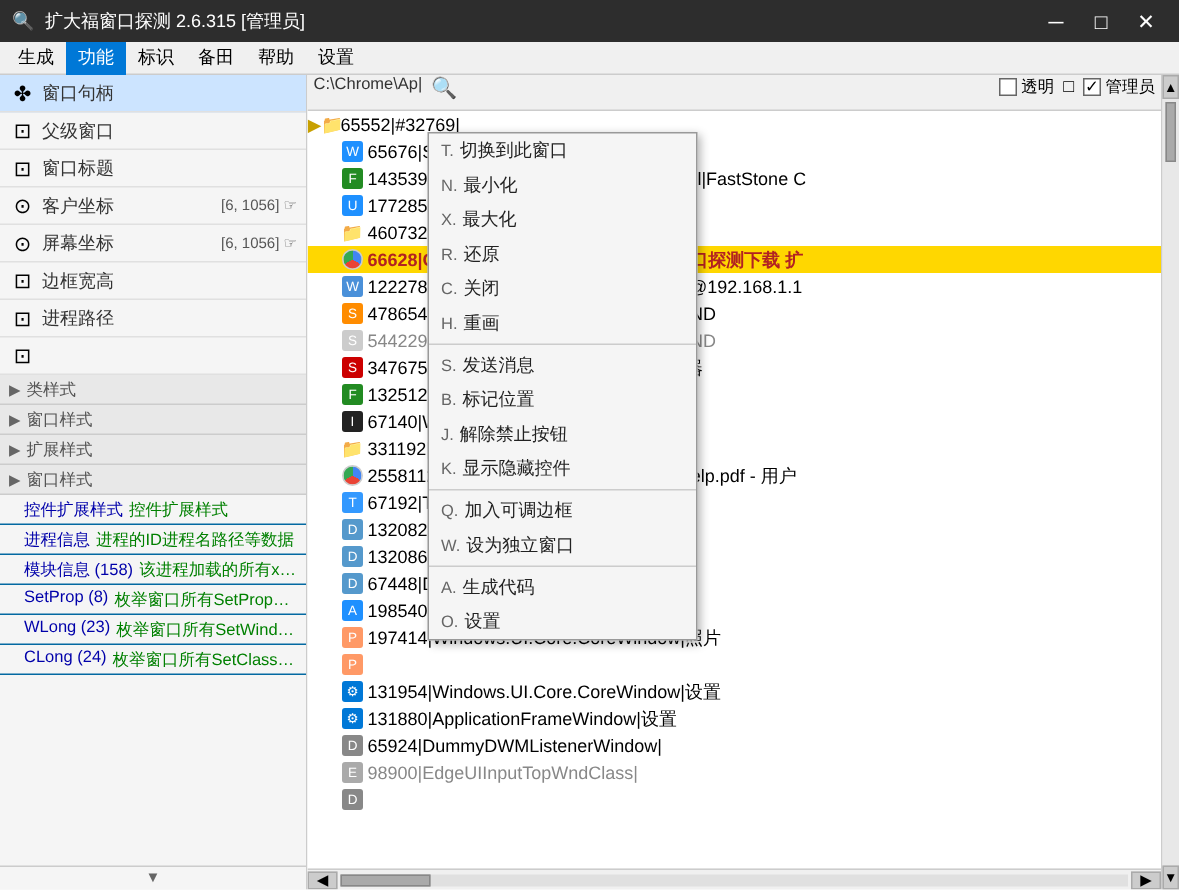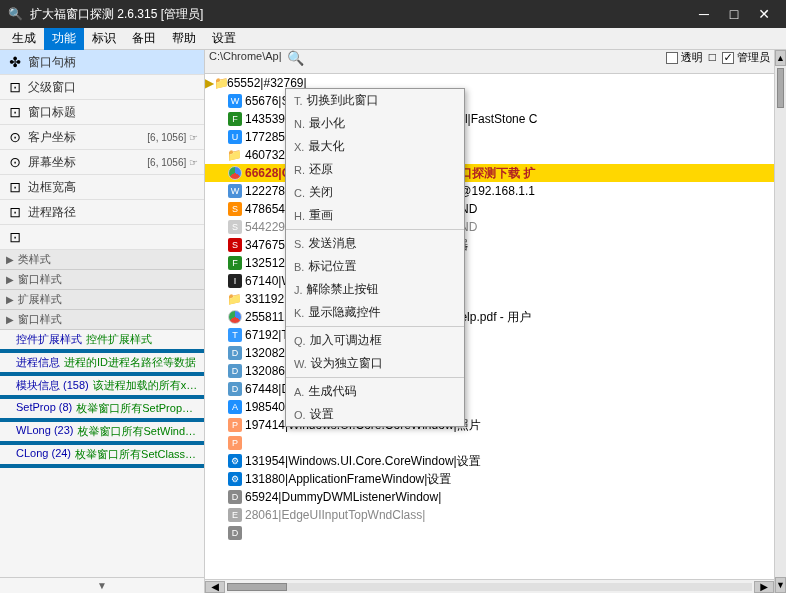--- a/index.html
+++ b/index.html
@@ -100,21 +100,21 @@
       border-bottom: 1px solid #ccc;
       display: flex; align-items: center; gap: 4px;
       cursor: pointer;
     }
     .section-header .arrow { font-size: 10px; color: #666; }
 
     .info-row {
       display: flex;
       align-items: flex-start;
       padding: 2px 6px 2px 16px;
-      border-bottom: 4px solid #0369a1;
+      border-bottom: 1px solid #0369a1;
       cursor: pointer;
       gap: 4px;
     }
     .info-key { color: #00a; font-size: 11px; white-space: nowrap; }
     .info-val { color: #008000; font-size: 11px; flex: 1; overflow: hidden; text-overflow: ellipsis; white-space: nowrap; }
 
     
     .right-panel {
       flex: 1;
       background: #fff;
@@ -500,21 +500,21 @@
           <span style="display:inline-block;width:14px;height:14px;background:#888;border-radius:2px;font-size:9px;color:#fff;text-align:center;line-height:14px">D</span>
         </span>
         <span class="tree-text">65924|DummyDWMListenerWindow|</span>
       </div>
 
       <div class="tree-item muted">
         <span class="tree-indent"></span>
         <span class="tree-icon">
           <span style="display:inline-block;width:14px;height:14px;background:#aaa;border-radius:2px;font-size:9px;color:#fff;text-align:center;line-height:14px">E</span>
         </span>
-        <span class="tree-text" style="color:#888">28061|EdgeUIInputTopWndClass|</span>
+        <span class="tree-text" style="color:#888">98900|EdgeUIInputTopWndClass|</span>
       </div>
 
       <div class="tree-item">
         <span class="tree-indent"></span>
         <span class="tree-icon">
           <span style="display:inline-block;width:14px;height:14px;background:#888;border-radius:2px;font-size:9px;color:#fff;text-align:center;line-height:14px">D</span>
         </span>
       </div>
 
     </div>

